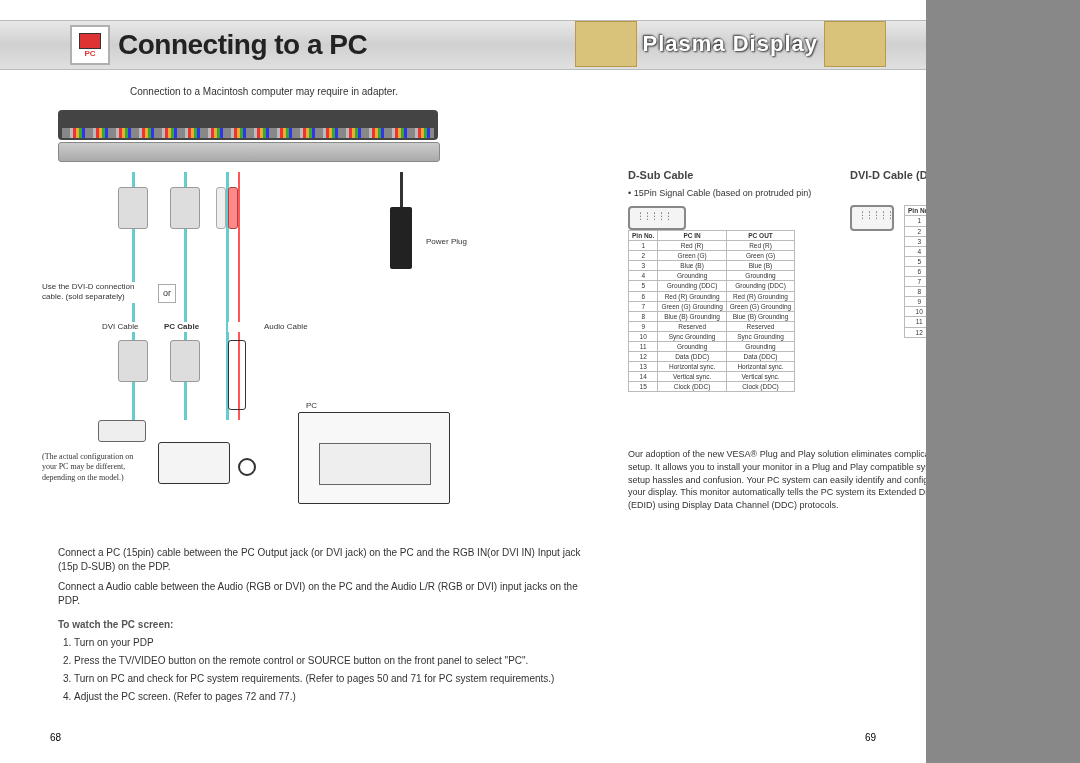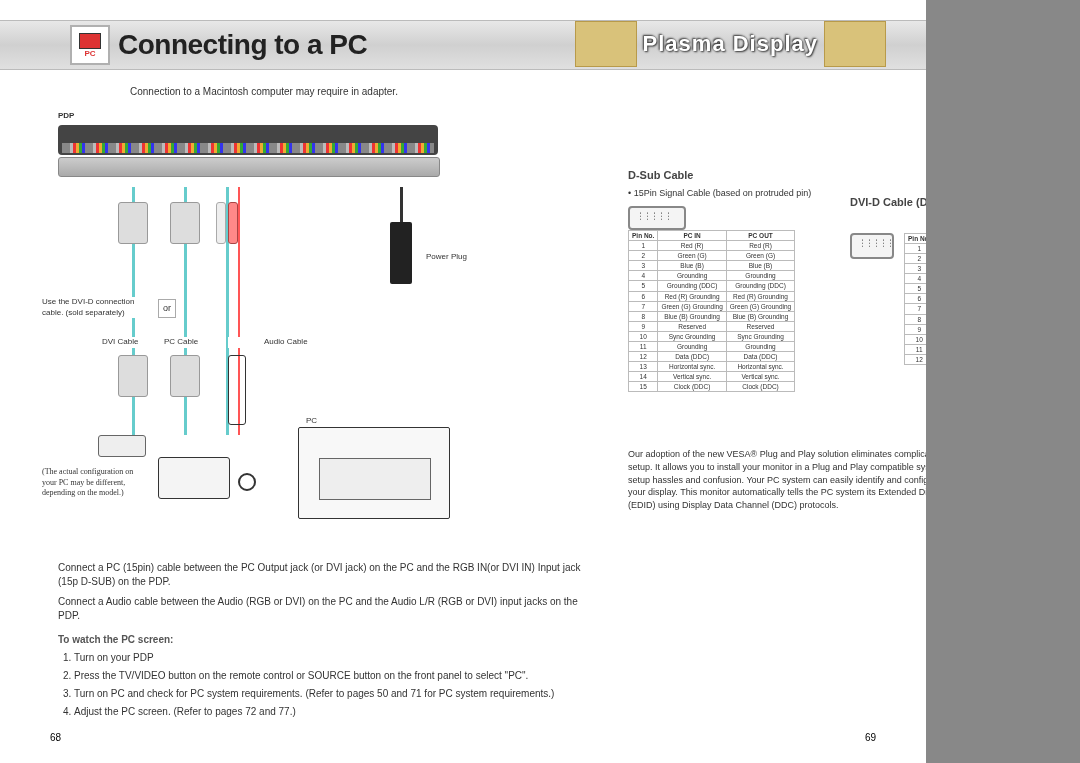--- a/index.html
+++ b/index.html
@@ -286,21 +286,20 @@
   </div>
   <div class="subtitle-band">Connection to a Macintosh computer may require in adapter.</div>
 
   <div class="brand-right">
     <div class="brand-circuit"></div>
     <div class="brand-text">Plasma Display</div>
     <div class="brand-circuit"></div>
   </div>
 
   <div class="left-col">
-    <div class="pdp-label">PDP</div>
     <div class="panel-img">
       <div class="panel-ports" style="position:absolute;bottom:2px;left:4px;right:4px;"></div>
     </div>
     <div class="panel-box"></div>
 
     <div class="diagram-area">
 
       <div class="wire" style="left:74px;top:0;height:248px;"></div>
       <div class="wire" style="left:126px;top:0;height:248px;"></div>
       <div class="wire" style="left:168px;top:0;height:248px;"></div>
@@ -320,21 +319,21 @@
 
       <div style="position:absolute;left:332px;top:35px;">
         <div class="power-plug"></div>
       </div>
       <div class="note-box" style="left:368px;top:65px;">Power Plug</div>
 
       <div class="note-box" style="left:-16px;top:110px;width:110px;">Use the DVI-D connection cable. (sold separately)</div>
       <div class="or-box">or</div>
 
       <div class="note-box" style="left:44px;top:150px;">DVI Cable</div>
-      <div class="note-box" style="left:106px;top:150px;">PC Cable</div>
+      <div class="note-box" style="left:106px;top:150px;font-weight:bold;">PC Cable</div>
       <div class="note-box" style="left:170px;top:150px;padding-left:36px;">Audio Cable</div>
 
       <div style="position:absolute;left:60px;top:168px;">
           <div class="connector"></div>
         </div>
       <div style="position:absolute;left:112px;top:168px;">
           <div class="connector"></div>
         </div>
       <div style="position:absolute;left:170px;top:168px;">
           <div class="audio-plug"></div>
@@ -358,21 +357,21 @@
         <li>Turn on your PDP</li>
         <li>Press the TV/VIDEO button on the remote control or SOURCE button on the front panel to select "PC".</li>
         <li>Turn on PC and check for PC system requirements. (Refer to pages 50 and 71 for PC system requirements.)</li>
         <li>Adjust the PC screen. (Refer to pages 72 and 77.)</li>
       </ol>
     </div>
   </div>
 
   <div class="right-col">
 
-    <div style="display:flex;gap:32px;align-items:center;">
+    <div style="display:flex;gap:32px;">
 
       <div style="flex:0 0 190px;">
         <div class="section-h">D-Sub Cable</div>
         <div class="bullet">• 15Pin Signal Cable (based on protruded pin)</div>
         <div class="tables-row">
           <div class="pin-connector" style="height:20px;"></div>
           <table class="pin-table">
             <thead>
                 <tr>
               <th>Pin No.</th>

